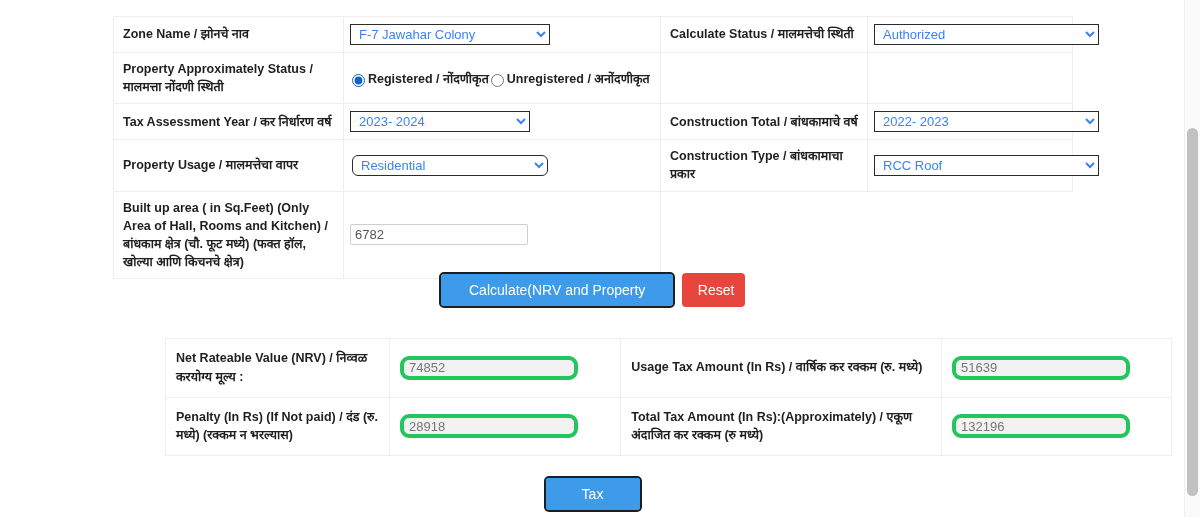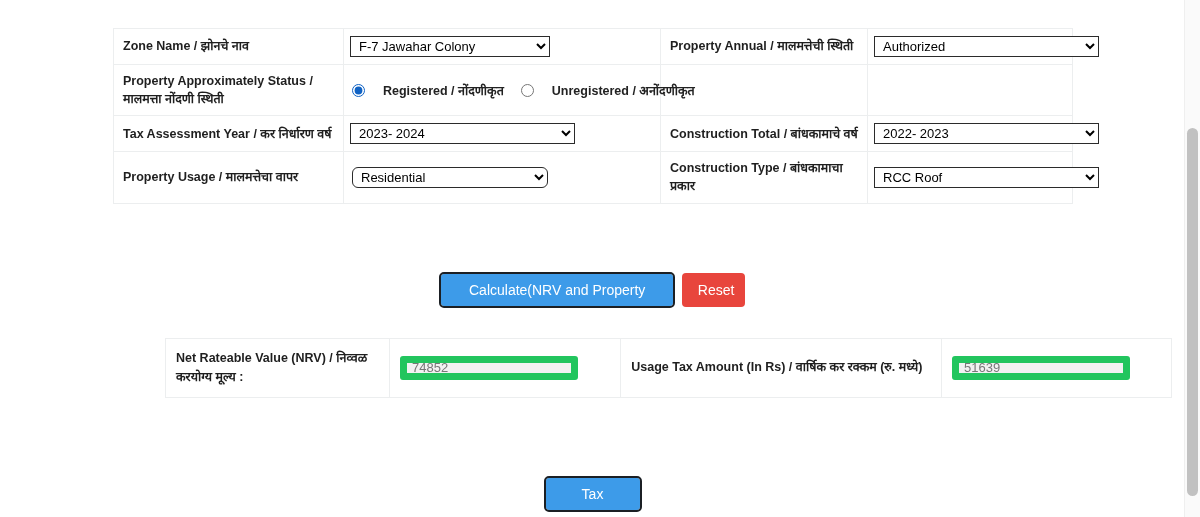--- a/index.html
+++ b/index.html
@@ -43,21 +43,21 @@
     width: 11px;
     height: 368px;
     background: #c1c1c1;
     border-radius: 6px;
   }
 
   
   .form-table {
     position: absolute;
     left: 113px;
-    top: 28px;
+    top: 16px;
     width: 959px;
     border-collapse: collapse;
     table-layout: fixed;
   }
   .form-table td {
     border: 1px solid #eceeef;
     padding: 7px 9px;
     vertical-align: middle;
     background: #ffffff;
   }
@@ -73,30 +73,30 @@
 
   .col-l-lbl  { width: 230px; }
   .col-l-fld  { width: 317px; }
   .col-r-lbl  { width: 207px; }
   .col-r-fld  { width: 205px; }
 
   
   select.sel {
     font-family: "Liberation Sans", "DejaVu Sans", sans-serif;
     font-size: 13px;
-    color: #000000;
+    color: #3b82f6;
     height: 21px;
     padding: 1px 17px 1px 4px;
     border: 1px solid #2b2b2b;
     background: #ffffff;
     border-radius: 0;
     box-sizing: border-box;
   }
   select.sel-zone   { width: 200px; }
-  select.sel-wide   { width: 225px; }
+  select.sel-wide   { width: 180px; }
   select.sel-usage  { width: 196px; margin-left: 2px; border-radius: 6px; }
   select.sel-right  { width: 225px; }
 
   input.txt {
     font-family: "Liberation Sans", "DejaVu Sans", sans-serif;
     font-size: 13px;
     color: #555;
     height: 21px;
     width: 178px;
     padding: 1px 4px;
@@ -104,22 +104,22 @@
     background: #ffffff;
     border-radius: 2px;
     box-sizing: border-box;
   }
 
   .radio-row {
     font-weight: bold;
     font-size: 12.5px;
     white-space: nowrap;
     display: flex;
-    align-items: center;
-    gap: 15px;
+    align-items: flex-end;
+    gap: 0;
   }
   .radio-row input[type="radio"] {
     margin: 0 3px 0 2px;
     vertical-align: middle;
     accent-color: #1062c4;
   }
   .radio-row span { vertical-align: middle; }
 
   
   .btn-bar {
@@ -180,23 +180,23 @@
   .res-r-lbl { width: 272px; }
   .res-r-fld { width: 195px; }
 
   input.ro {
     font-family: "Liberation Sans", "DejaVu Sans", sans-serif;
     font-size: 13px;
     color: #777;
     height: 24px;
     width: 178px;
     padding: 1px 5px;
-    border: 7px solid #22c55e;
+    border: 4px solid #22c55e;
     background: #f2f2f2;
-    border-radius: 3px;
+    border-radius: 9px;
     box-sizing: border-box;
   }
 
   
   .btn-bar2 {
     position: absolute;
     left: 0;
     top: 477px;
     width: 1185px;
     text-align: center;
@@ -223,21 +223,21 @@
     </colgroup>
     <tbody>
 
       <tr>
         <td class="lbl">Zone Name / झोनचे नाव</td>
         <td class="fld">
           <select class="sel sel-zone">
             <option>F-7 Jawahar Colony</option>
           </select>
         </td>
-        <td class="lbl">Property Annual / मालमत्तेची स्थिती</td>
+        <td class="lbl">Calculate Status / मालमत्तेची स्थिती</td>
         <td class="fld">
           <select class="sel sel-right">
             <option>Authorized</option>
           </select>
         </td>
       </tr>
 
       <tr>
         <td class="lbl">Property Approximately Status / मालमत्ता नोंदणी स्थिती</td>
         <td class="fld">
@@ -275,20 +275,28 @@
           </select>
         </td>
         <td class="lbl">Construction Type / बांधकामाचा प्रकार</td>
         <td class="fld">
           <select class="sel sel-right">
             <option>RCC Roof</option>
           </select>
         </td>
       </tr>
 
+      <tr>
+        <td class="lbl">Built up area ( in Sq.Feet) (Only Area of Hall, Rooms and Kitchen) / बांधकाम क्षेत्र (चौ. फूट मध्ये) (फक्त हॉल, खोल्या आणि किचनचे क्षेत्र)</td>
+        <td class="fld">
+          <input class="txt" type="text" value="6782" style="">
+        </td>
+        <td class="nob"></td>
+        <td class="nob"></td>
+      </tr>
 
     </tbody>
   </table>
 
   <div class="btn-bar">
     <button class="btn btn-calc">Calculate(NRV and Property Tax)</button>
     <button class="btn btn-reset">Reset</button>
   </div>
 
   <table class="result-table">
@@ -304,20 +312,30 @@
         <td class="lbl">Net Rateable Value (NRV) / निव्वळ करयोग्य मूल्य :</td>
         <td>
           <input class="ro" type="text" readonly="" value="74852" style="">
         </td>
         <td class="lbl">Usage Tax Amount (In Rs) / वार्षिक कर रक्कम (रु. मध्ये)</td>
         <td>
           <input class="ro" type="text" readonly="" value="51639" style="">
         </td>
       </tr>
 
+      <tr>
+        <td class="lbl">Penalty (In Rs) (If Not paid) / दंड (रु. मध्ये) (रक्कम न भरल्यास)</td>
+        <td>
+          <input class="ro" type="text" readonly="" value="28918" style="">
+        </td>
+        <td class="lbl">Total Tax Amount (In Rs):(Approximately) / एकूण अंदाजित कर रक्कम (रु मध्ये)</td>
+        <td>
+          <input class="ro" type="text" readonly="" value="132196" style="">
+        </td>
+      </tr>
 
     </tbody>
   </table>
 
   <div class="btn-bar2">
     <button class="btn btn-details">Tax Details</button>
   </div>
 
 </div>
 

